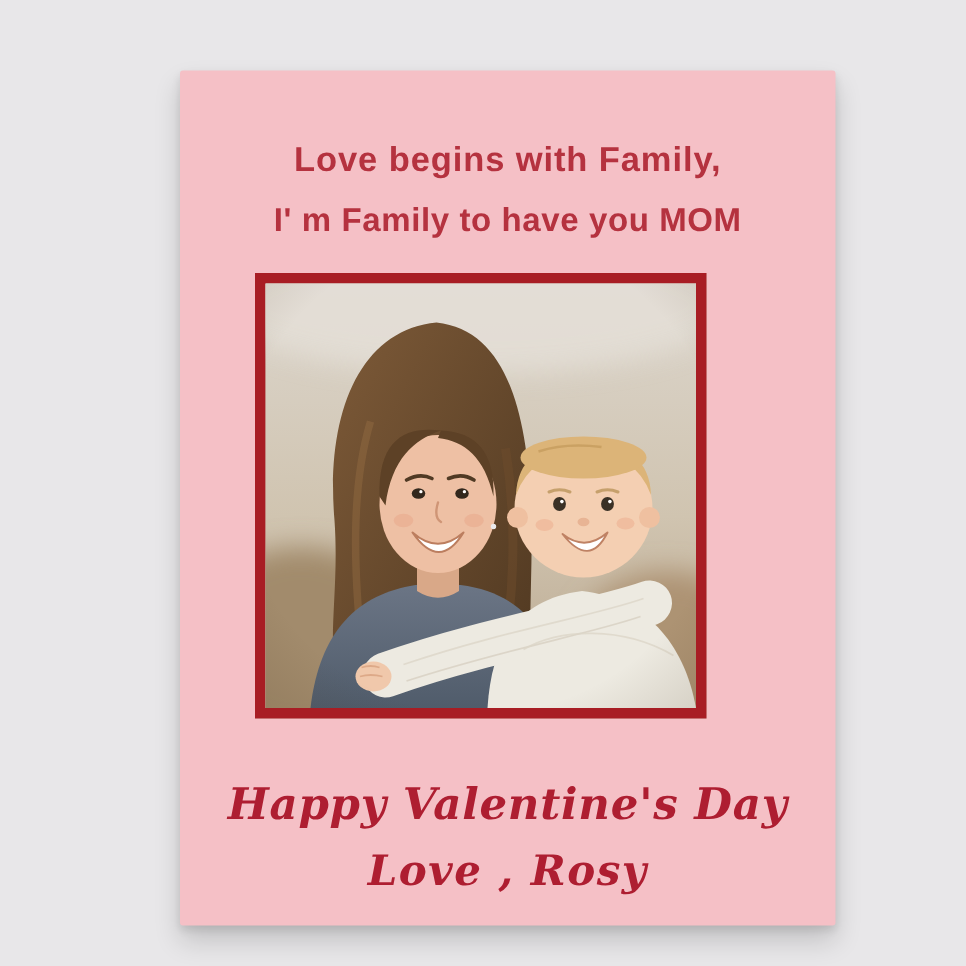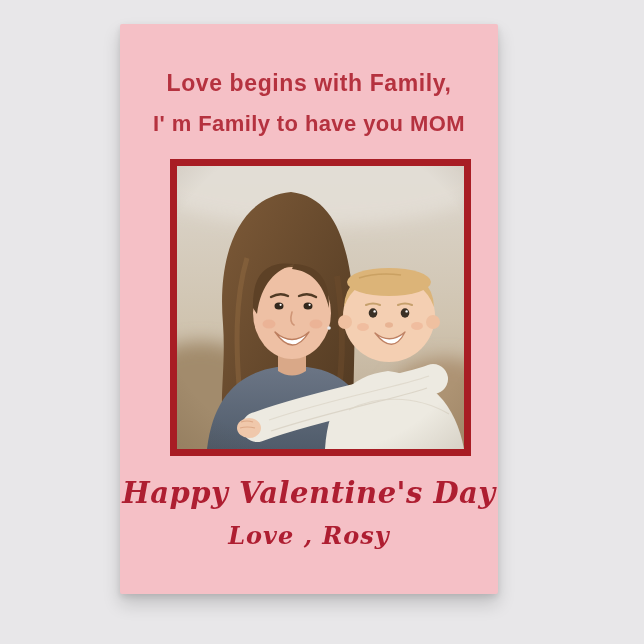--- a/index.html
+++ b/index.html
@@ -11,22 +11,22 @@
   }
 
   .page {
     width: 644px; height: 644px;
     background: var(--page-bg, #e8e7e9);
     position: relative;
   }
 
   .card {
     position: absolute;
-    left: 120px; top: 24px;
-    width: 378px; height: 570px;
+    left: 120px; top: 47px;
+    width: 437px; height: 570px;
     background: var(--card-pink, #f5c0c6);
     border-radius: 2px;
     box-shadow: 0 10px 18px rgba(0,0,0,0.16), 0 3px 6px rgba(0,0,0,0.10);
   }
 
   .header-text {
     position: absolute;
     top: 46px; left: 0;
     width: 100%;
     text-align: center;
@@ -56,22 +56,22 @@
   .footer-text {
     position: absolute;
     top: 452px; left: 0;
     width: 100%;
     text-align: center;
     color: var(--script-red, #ae1e31);
     font-family: "DejaVu Serif", serif;
     font-style: italic;
     font-weight: bold;
   }
-  .footer-line1 { font-size: 29px; letter-spacing: 0.5px; }
-  .footer-line2 { margin-top: 11px; font-size: 24px; letter-spacing: 1px; }
+  .footer-line1 { font-size: 29px; letter-spacing: 0.5px; margin-top: 20px; }
+  .footer-line2 { margin-top: 11px; font-size: 28px; letter-spacing: 1px; }
 </style>
 </head>
 <body>
 
 <div class="page">
   <div class="card">
 
     <div class="header-text">
       <div class="header-line1">Love begins with Family,</div>
       <div class="header-line2">I' m Family to have you MOM</div>

